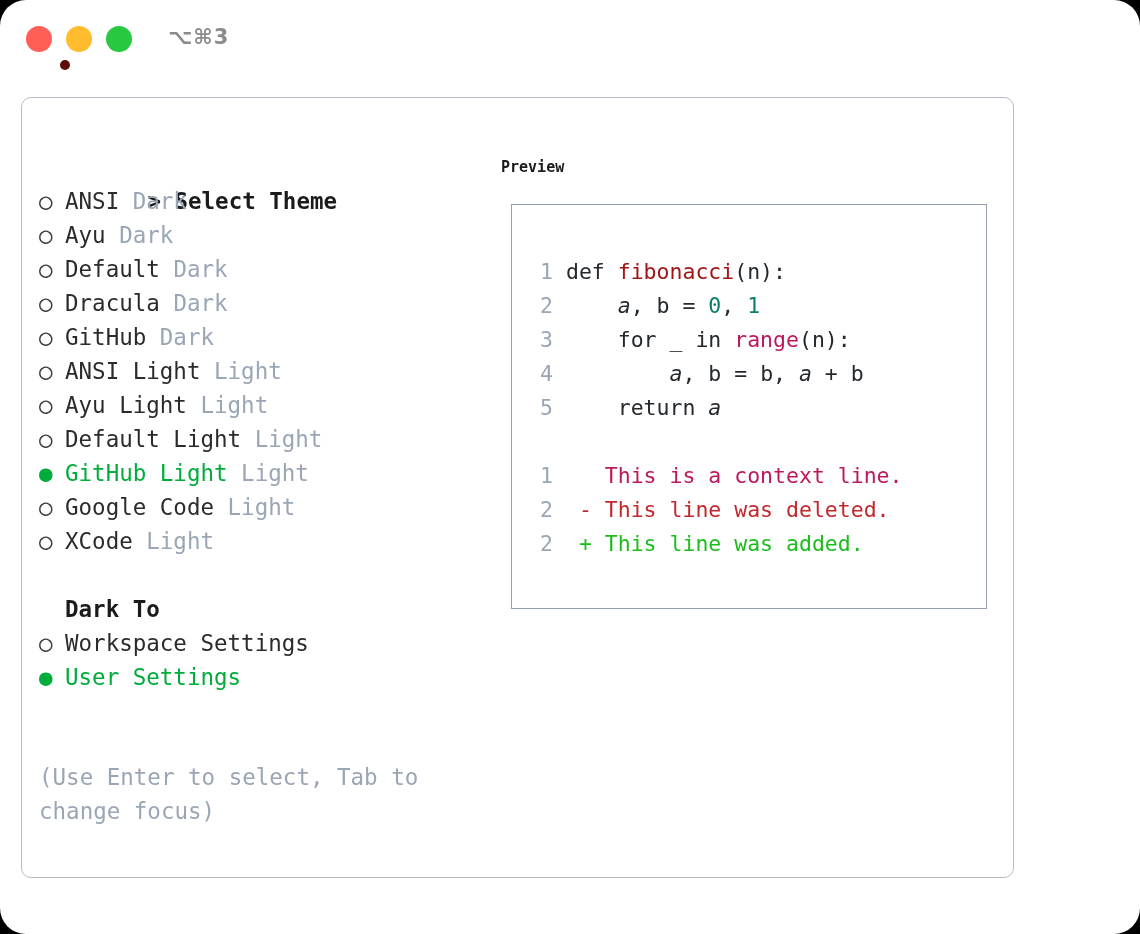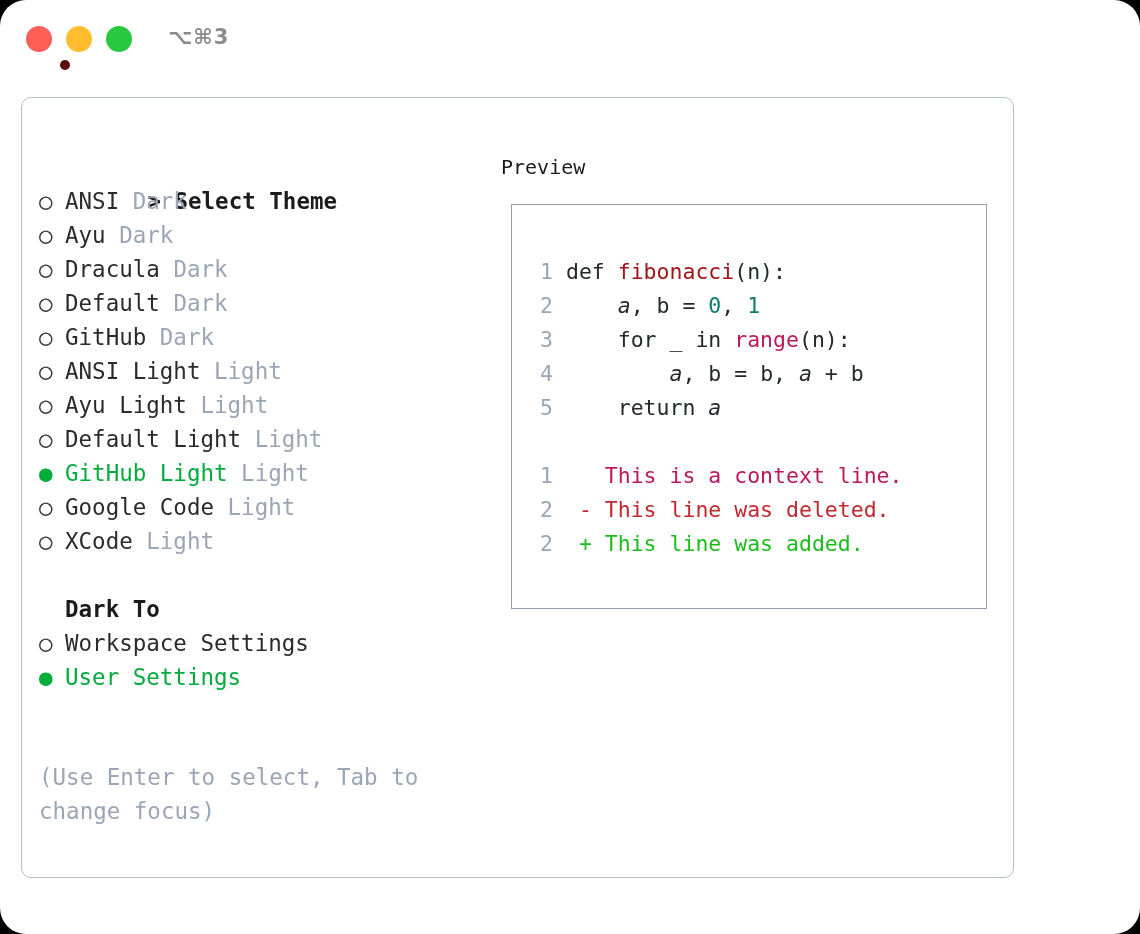--- a/index.html
+++ b/index.html
@@ -123,22 +123,22 @@
   }
 
   
   #right-col {
     position: absolute;
     left: 479px;
     top: 52px;
   }
 
   #preview-title {
-    font-size: 20px;
-    font-weight: normal;
+    font-size: 15px;
+    font-weight: bold;
     color: #1b1b1b;
     line-height: 34px;
     white-space: pre;
   }
 
   #preview-box {
     position: absolute;
     left: 10px;
     top: 54px;
     width: 476px;
@@ -195,22 +195,22 @@
 
   <div id="panel">
 
     <div id="left-col">
       <div class="row section-head">
         <span>&gt;</span><span> </span><span>Select Theme</span>
       </div>
       <div id="theme-list">
           <div class="row"><span class="bullet">○</span><span class="item-label">ANSI</span><span> </span><span class="tag">Dark</span></div>
           <div class="row"><span class="bullet">○</span><span class="item-label">Ayu</span><span> </span><span class="tag">Dark</span></div>
+          <div class="row"><span class="bullet">○</span><span class="item-label">Default</span><span> </span><span class="tag">Dark</span></div>
           <div class="row"><span class="bullet">○</span><span class="item-label">Dracula</span><span> </span><span class="tag">Dark</span></div>
-          <div class="row"><span class="bullet">○</span><span class="item-label">Default</span><span> </span><span class="tag">Dark</span></div>
           <div class="row"><span class="bullet">○</span><span class="item-label">GitHub</span><span> </span><span class="tag">Dark</span></div>
           <div class="row"><span class="bullet">○</span><span class="item-label">ANSI Light</span><span> </span><span class="tag">Light</span></div>
           <div class="row"><span class="bullet">○</span><span class="item-label">Ayu Light</span><span> </span><span class="tag">Light</span></div>
           <div class="row"><span class="bullet">○</span><span class="item-label">Default Light</span><span> </span><span class="tag">Light</span></div>
           <div class="row"><span class="bullet on">●</span><span class="item-label selected">GitHub Light</span><span> </span><span class="tag">Light</span></div>
           <div class="row"><span class="bullet">○</span><span class="item-label">Google Code</span><span> </span><span class="tag">Light</span></div>
           <div class="row"><span class="bullet">○</span><span class="item-label">XCode</span><span> </span><span class="tag">Light</span></div>
         </div>
 
       <div class="row section-head" style="margin-top:34px;padding-left:26px;">Dark To</div>

